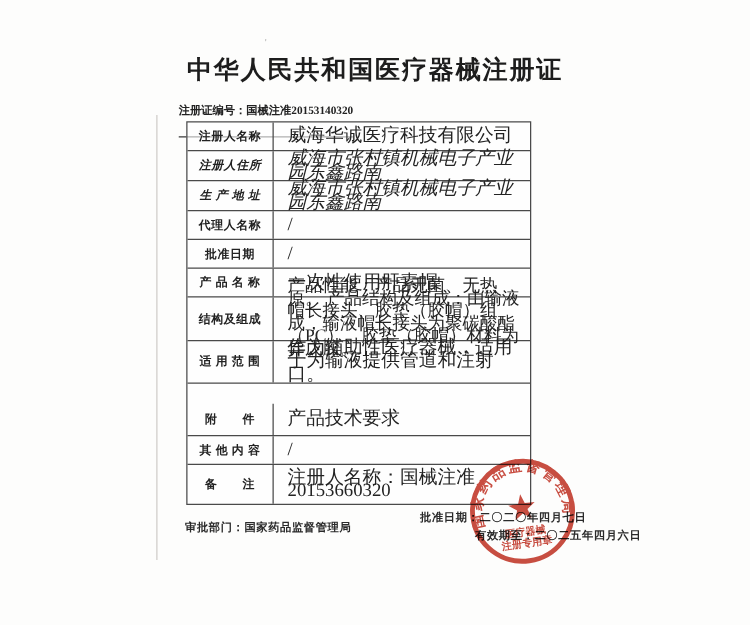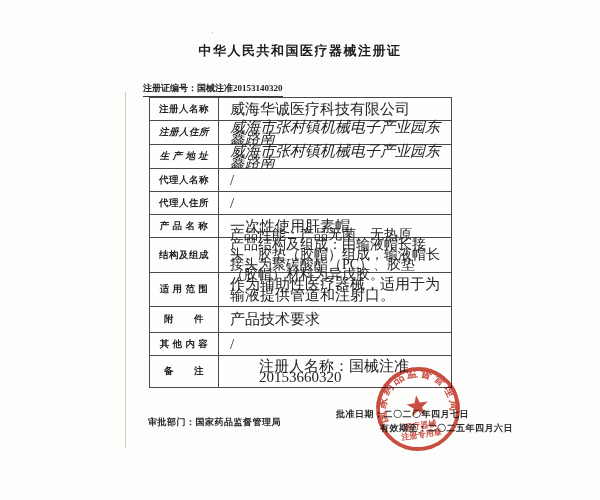--- a/index.html
+++ b/index.html
@@ -9,50 +9,50 @@
     font-family:"Liberation Serif","DejaVu Serif",serif;
     color:#2b2b2b;
   }
   .scan-edge{
     position:absolute;left:125px;top:92px;width:1px;height:356px;
     background:rgba(150,145,140,.45);
   }
   .speck{position:absolute;color:#8a8a8a;font-size:7px;}
   .title{
     position:absolute;top:42px;left:0;width:600px;text-align:center;
-    font-size:13px;font-weight:bold;letter-spacing:1.5px;color:#1d1d1d;
+    font-size:20px;font-weight:bold;letter-spacing:1.5px;color:#1d1d1d;
   }
   .regline{
     position:absolute;left:143px;top:82px;font-size:9px;font-weight:bold;
-    border-bottom:1px solid #3a3a3a;padding-bottom:1px;color:#222;
+    border-bottom:1px solid #3a3a3a;padding-bottom:14px;color:#222;
   }
   .cert-table{
-    position:absolute;left:149px;top:97px;width:303px;
+    position:absolute;left:149px;top:97px;width:276px;
     border:1px solid #4a4a4a;box-sizing:border-box;
     background:rgba(255,255,255,.6);
   }
   .row{display:flex;border-bottom:1px solid #4a4a4a;box-sizing:border-box;}
-  .row:last-child{border-bottom:none;gap:29px;}
+  .row:last-child{border-bottom:none;}
   .cell-label{
     width:69px;flex:0 0 69px;border-right:1px solid #4a4a4a;
     display:flex;align-items:center;justify-content:center;
     font-size:9.5px;font-weight:bold;letter-spacing:.5px;color:#222;
     text-align:center;box-sizing:border-box;
   }
   .cell-value{
     flex:1;display:flex;align-items:center;
     padding:2px 8px 2px 11px;font-size:15px;color:#232323;line-height:11px;
     box-sizing:border-box;
   }
   .r1,.r4,.r5,.r6,.r7,.r11{height:23px;}
   .r2,.r3{height:24px;font-style:italic;}
   .r8{height:35px;}
   .r8 .cell-value{font-size:14px;line-height:10px;letter-spacing:0;}
   .r9{height:34px;}
-  .r10{height:26px;}
+  .r10{height:26px;margin-top:16px;}
   .r12{height:31px;}
   .footer-text{
     position:absolute;font-size:9px;font-weight:bold;color:#2a2a2a;
     letter-spacing:.5px;white-space:nowrap;
   }
   .dept{left:148px;top:416px;}
   .adate{left:336px;top:408px;}
   .vdate{left:336px;top:422px;margin-left:44px;}
   .stamp{
     position:absolute;left:375px;top:366px;width:86px;height:86px;
@@ -80,21 +80,21 @@
   </div>
   <div class="row r3">
     <div class="cell-label">生 产 地 址</div>
     <div class="cell-value">威海市张村镇机械电子产业园东鑫路南</div>
   </div>
   <div class="row r4">
     <div class="cell-label">代理人名称</div>
     <div class="cell-value">/</div>
   </div>
   <div class="row r5">
-    <div class="cell-label">代理人住所</div>
+    <div class="cell-label">批准日期</div>
     <div class="cell-value">/</div>
   </div>
   <div class="row r6">
     <div class="cell-label">产 品 名 称</div>
     <div class="cell-value">一次性使用肝素帽</div>
   </div>
   <div class="row r8">
     <div class="cell-label">结构及组成</div>
     <div class="cell-value">产品性能：产品无菌、无热原。 产品结构及组成：由输液帽长接头、胶垫（胶帽）组成，输液帽长接头为聚碳酸酯（PC）、胶垫（胶帽）材料为异戊胶。</div>
   </div>

